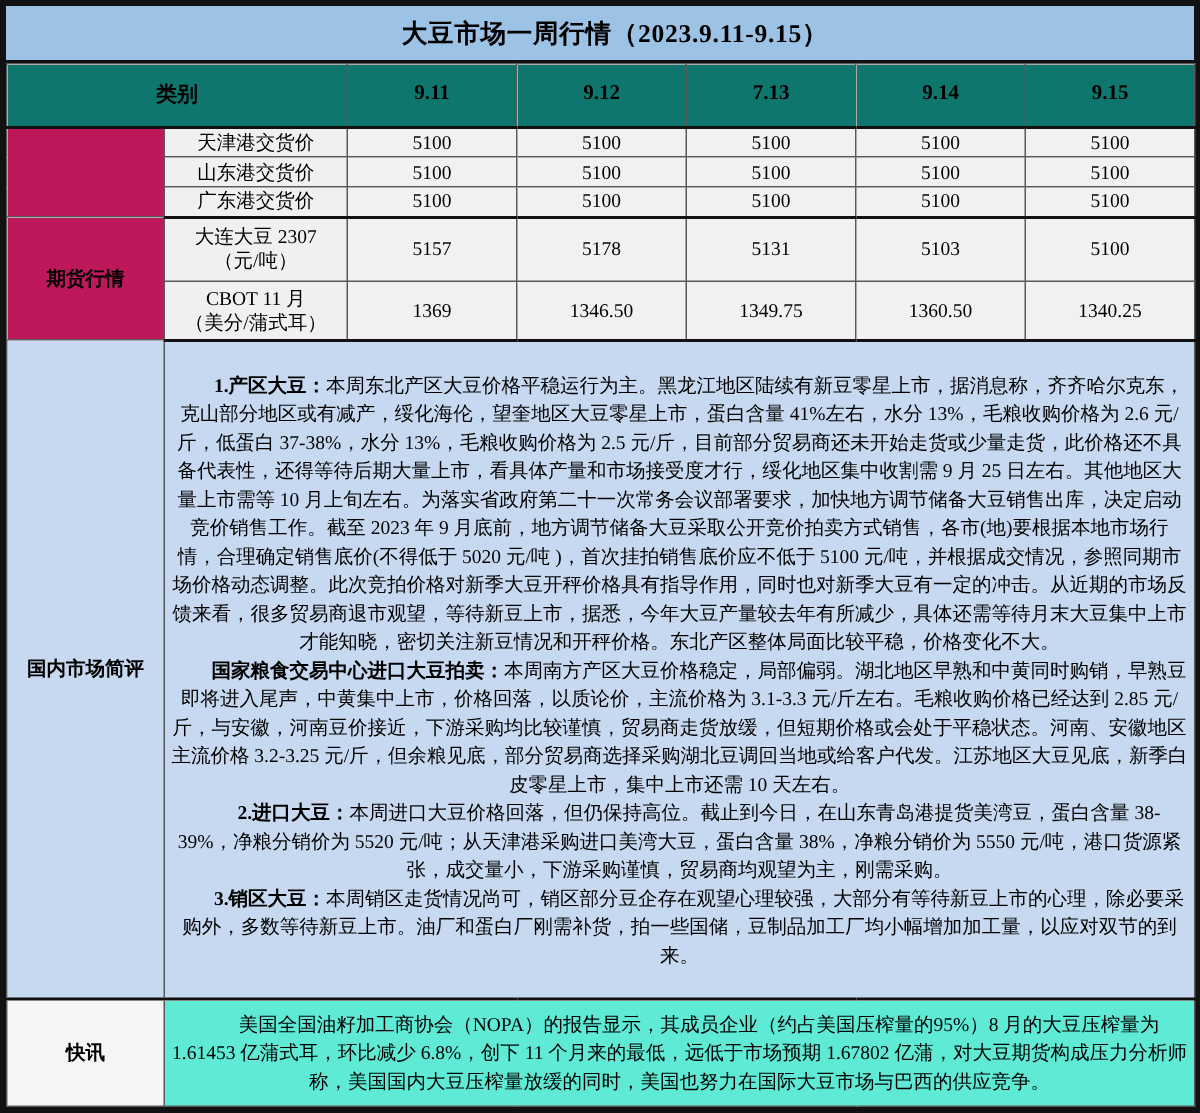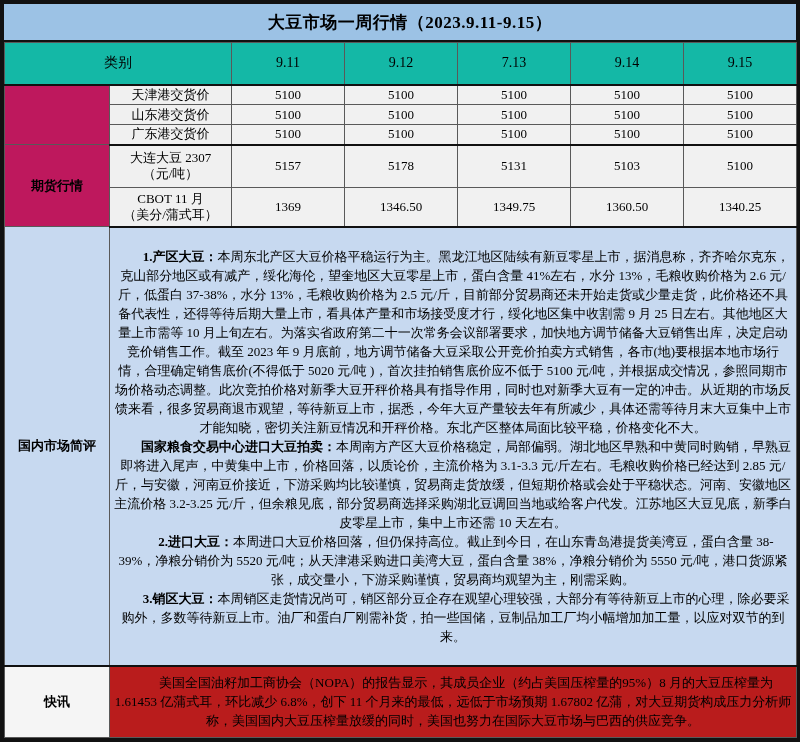--- a/index.html
+++ b/index.html
@@ -38,22 +38,22 @@
   }
   table.market td {
     border: 1px solid #595959;
     text-align: center;
     vertical-align: middle;
     font-size: 13px;
     padding: 1px 4px;
     overflow: hidden;
   }
   tr.header-row td {
-    background: #14b8a6;
-    font-weight: normal;
+    background: #0f766e;
+    font-weight: bold;
     font-size: 14px;
     border-bottom: 2px solid #111;
     height: 42px;
   }
   td.group-label {
     background: #be185d;
     font-weight: bold;
     font-size: 14px;
     margin-left: 19px;
   }
@@ -85,21 +85,21 @@
     line-height: 19px;
   }
   td.commentary-body p { margin: 0; text-indent: 2em; }
   tr.commentary-row td { border-bottom: 2px solid #111; }
   td.news-label {
     background: #F5F5F5;
     font-weight: bold;
     font-size: 14px;
   }
   td.news-body {
-    background: #b91c1c;
+    background: #5eead4;
     text-align: left;
     vertical-align: middle;
     padding: 2px 7px;
     font-size: 13.5px;
     line-height: 19px;
   }
   td.news-body p { margin: 0; text-indent: 2em; }
   tr.news-row { height: 72px; }
   .lead { font-weight: bold; }
 </style>

